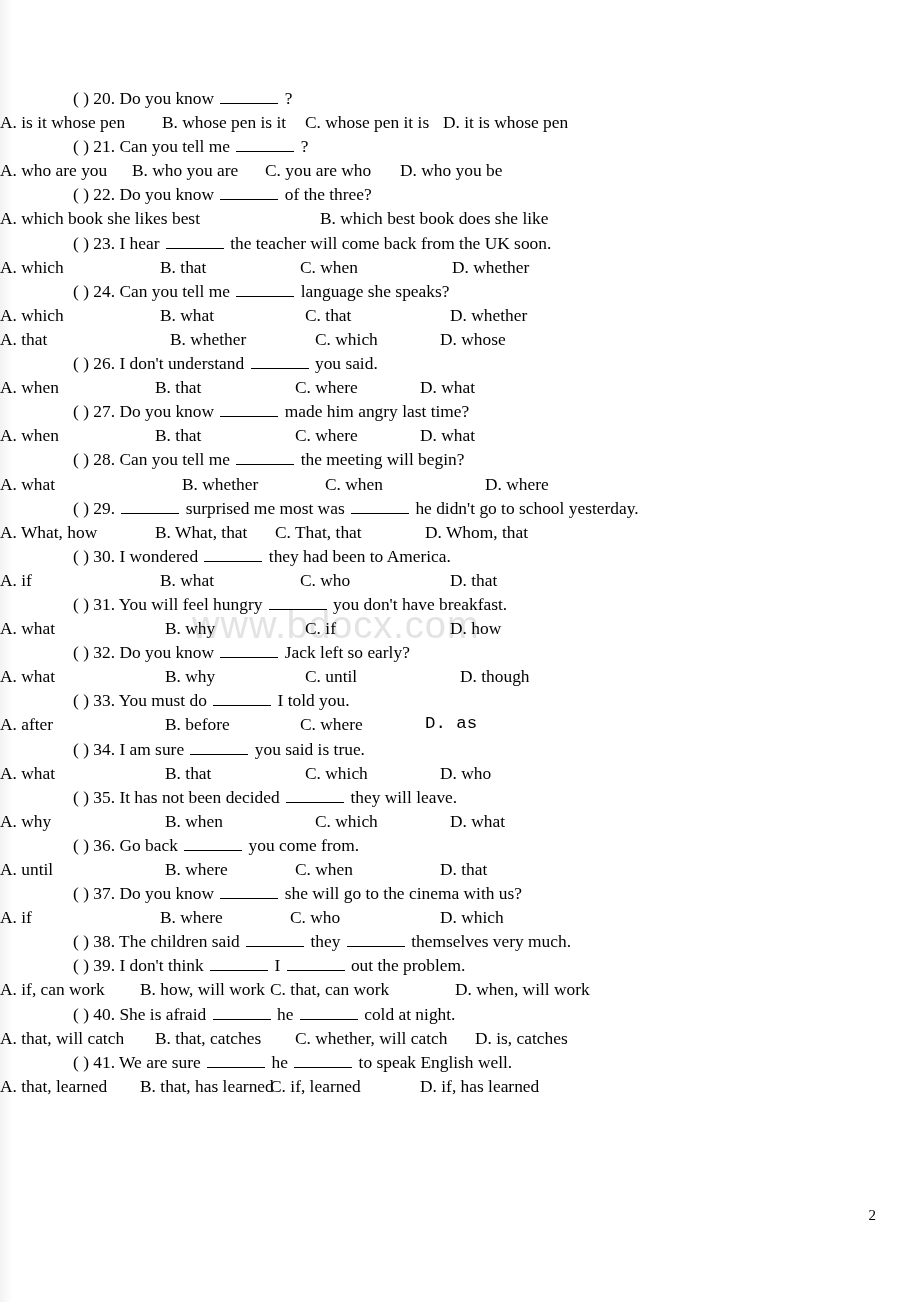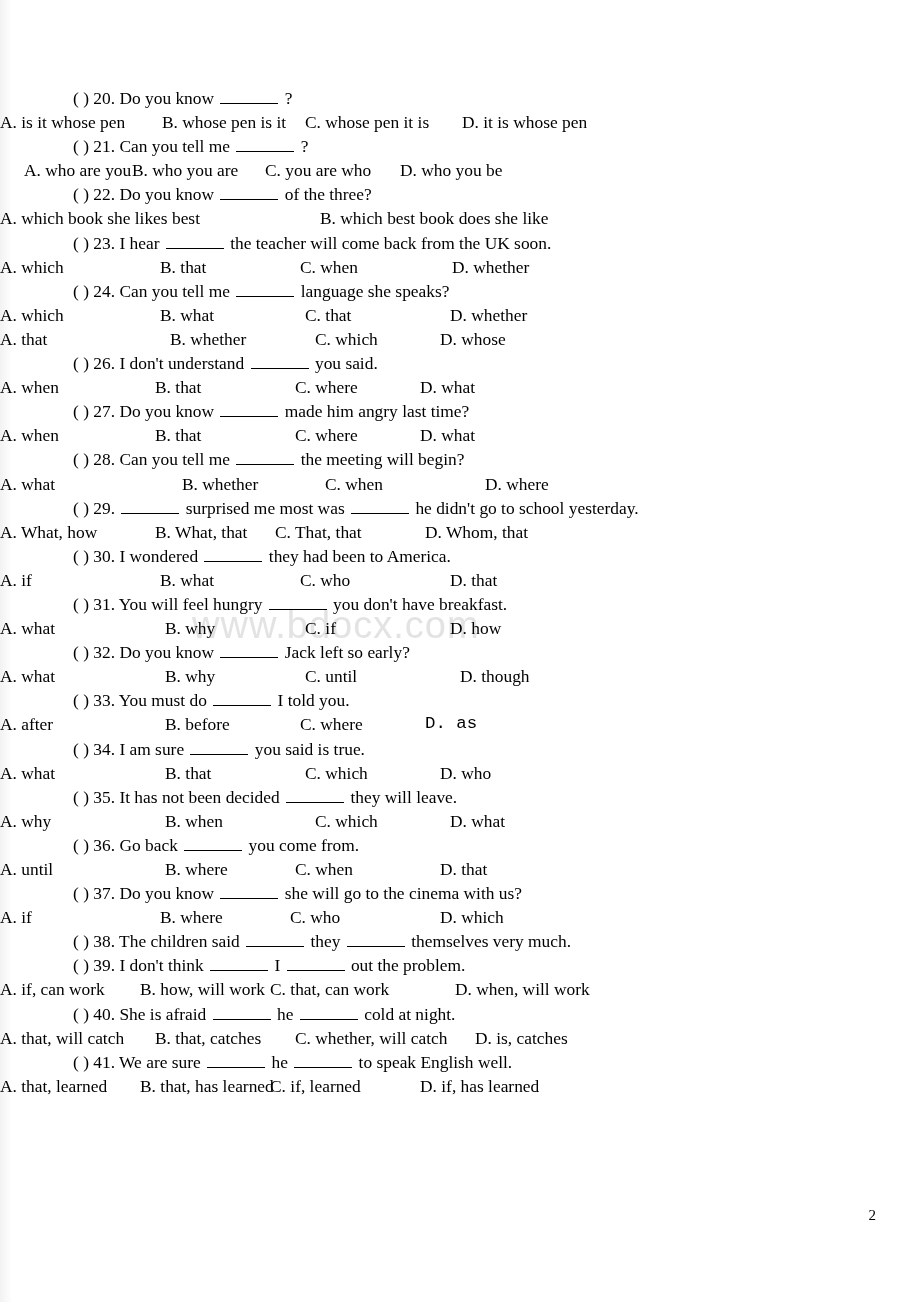--- a/index.html
+++ b/index.html
@@ -94,25 +94,25 @@
   <div class="scan-edge"></div>
 
   <div class="watermark">www.bdocx.com</div>
 
   <div class="content" id="content">
       <div class="line q-line"><span>( ) 20.</span> <span>Do you know</span> <span class="blank" style="width: 58px;"></span> <span>?</span></div>
       <div class="line opt-line">
         <span class="opt" style="left: 0px;">A. is it whose pen</span>
         <span class="opt" style="left: 162px;">B. whose pen is it</span>
         <span class="opt" style="left: 305px;">C. whose pen it is</span>
-        <span class="opt" style="left: 462px; text-align: right;">D. it is whose pen</span>
+        <span class="opt" style="left: 443px; text-align: right;">D. it is whose pen</span>
       </div>
       <div class="line q-line"><span>( ) 21.</span> <span>Can you tell me</span> <span class="blank" style="width: 58px;"></span> <span>?</span></div>
       <div class="line opt-line">
-        <span class="opt" style="left: 0px; padding-left: 24px;">A. who are you</span>
+        <span class="opt" style="left: 0px;">A. who are you</span>
         <span class="opt" style="left: 132px;">B. who you are</span>
         <span class="opt" style="left: 265px;">C. you are who</span>
         <span class="opt" style="left: 400px;">D. who you be</span>
       </div>
       <div class="line q-line"><span>( ) 22.</span> <span>Do you know</span> <span class="blank" style="width: 58px;"></span> <span>of the three?</span></div>
       <div class="line opt-line">
         <span class="opt" style="left: 0px;">A. which book she likes best</span>
         <span class="opt" style="left: 320px;">B. which best book does she like</span>
       </div>
       <div class="line q-line"><span>( ) 23.</span> <span>I hear</span> <span class="blank" style="width: 58px;"></span> <span>the teacher will come back from the UK soon.</span></div>

